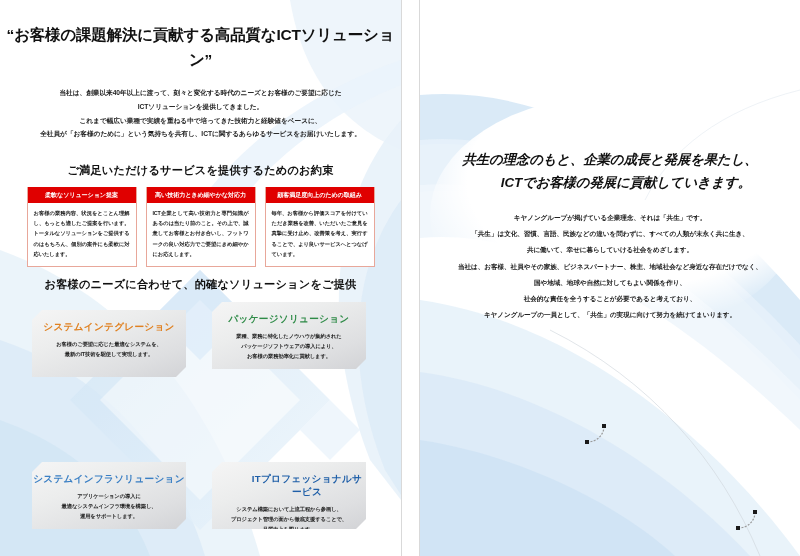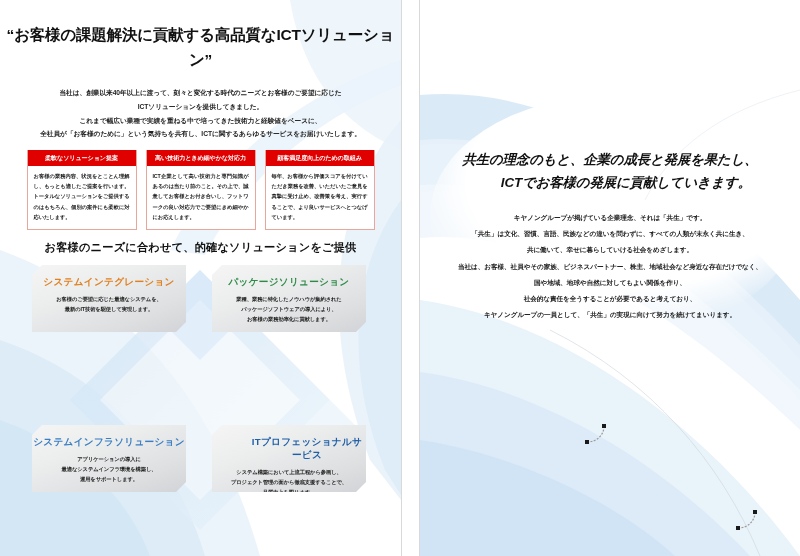--- a/index.html
+++ b/index.html
@@ -130,21 +130,21 @@
     position: absolute;
     width: 154px;
     height: 67px;
     background: linear-gradient(160deg, #f5f5f5 0%, #eceded 35%, #dedfe1 75%, #d2d3d6 100%);
     clip-path: polygon(10px 0, 100% 0, 100% calc(100% - 10px), calc(100% - 10px) 100%, 0 100%, 0 10px);
     box-shadow: 0 1px 2px rgba(0,0,0,0.13);
     text-align: center;
     box-sizing: border-box;
     padding-top: 11px;
   }
-  #sol-0 { left: 32px;  top: 0; }
+  #sol-0 { left: 32px;  top: 8px; }
   #sol-1 { left: 212px; top: 0; text-align: center; }
   #sol-2 { left: 32px;  top: 160px; }
   #sol-3 { left: 212px; top: 160px; }
 
   .sol-title {
     font-weight: bold;
     font-size: 9.6px;
     letter-spacing: 0.3px;
     margin-bottom: 5px;
   }
@@ -244,20 +244,21 @@
         <span>“お客様の課題解決に貢献する高品質なICTソリューション”</span>
       </div>
 
       <div class="lead">
         <div>当社は、創業以来40年以上に渡って、刻々と変化する時代のニーズとお客様のご要望に応じた</div>
         <div>ICTソリューションを提供してきました。</div>
         <div>これまで幅広い業種で実績を重ねる中で培ってきた技術力と経験値をベースに、</div>
         <div>全社員が「お客様のために」という気持ちを共有し、ICTに関するあらゆるサービスをお届けいたします。</div>
       </div>
 
+      <div class="section-title" id="promise-title">ご満足いただけるサービスを提供するためのお約束</div>
 
       <div class="promise-row">
         <div class="promise-card">
           <div class="promise-head" style="background: rgb(224, 0, 0);">柔軟なソリューション提案</div>
           <div class="promise-body">お客様の業務内容、状況をとことん理解し、もっとも適したご提案を行います。トータルなソリューションをご提供するのはもちろん、個別の案件にも柔軟に対応いたします。</div>
         </div>
         <div class="promise-card">
           <div class="promise-head" style="background: rgb(224, 0, 0);">高い技術力ときめ細やかな対応力</div>
           <div class="promise-body">ICT企業として高い技術力と専門知識があるのは当たり前のこと。その上で、誠意してお客様とお付き合いし、フットワークの良い対応力でご要望にきめ細やかにお応えします。</div>
         </div>

